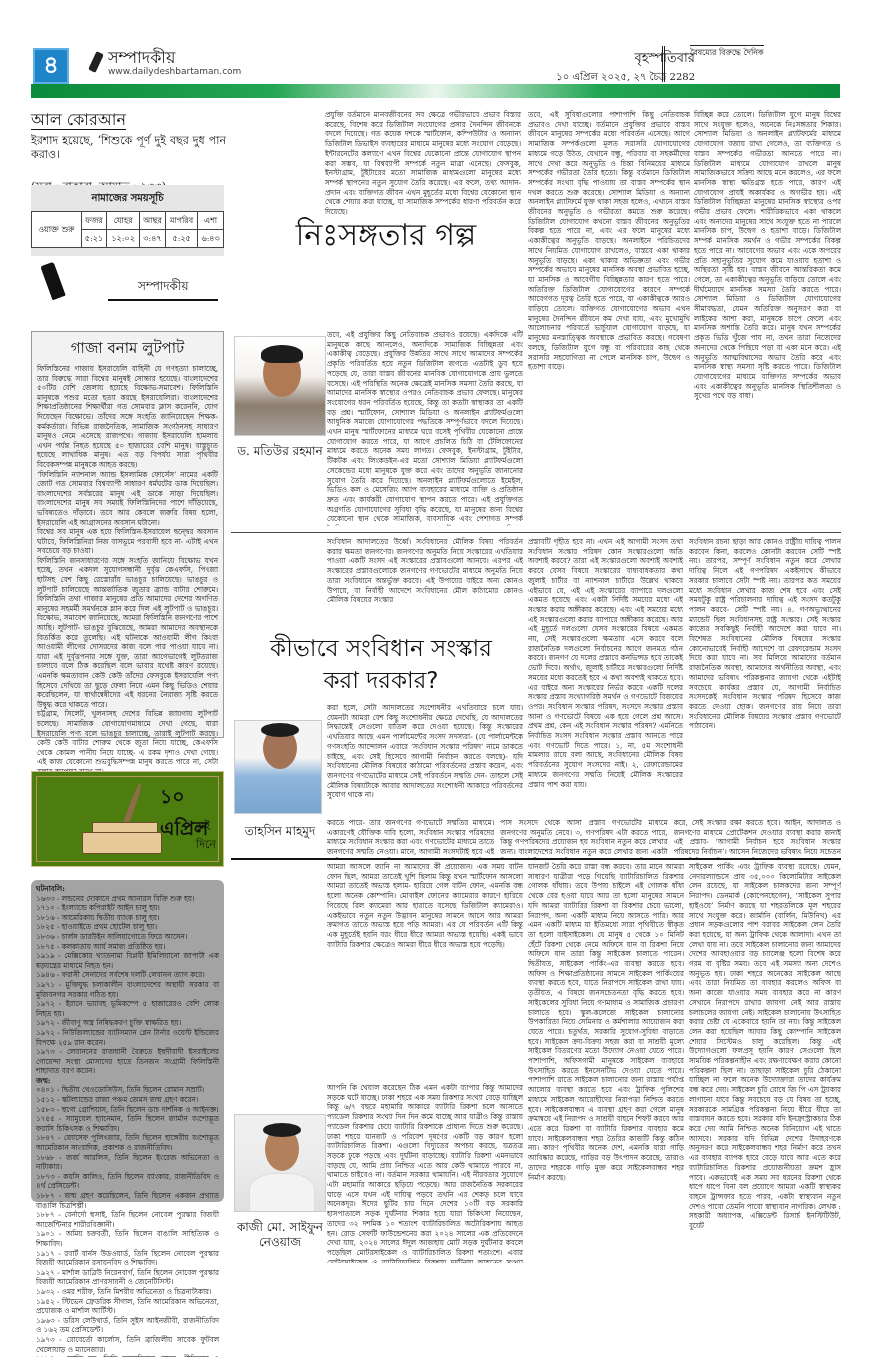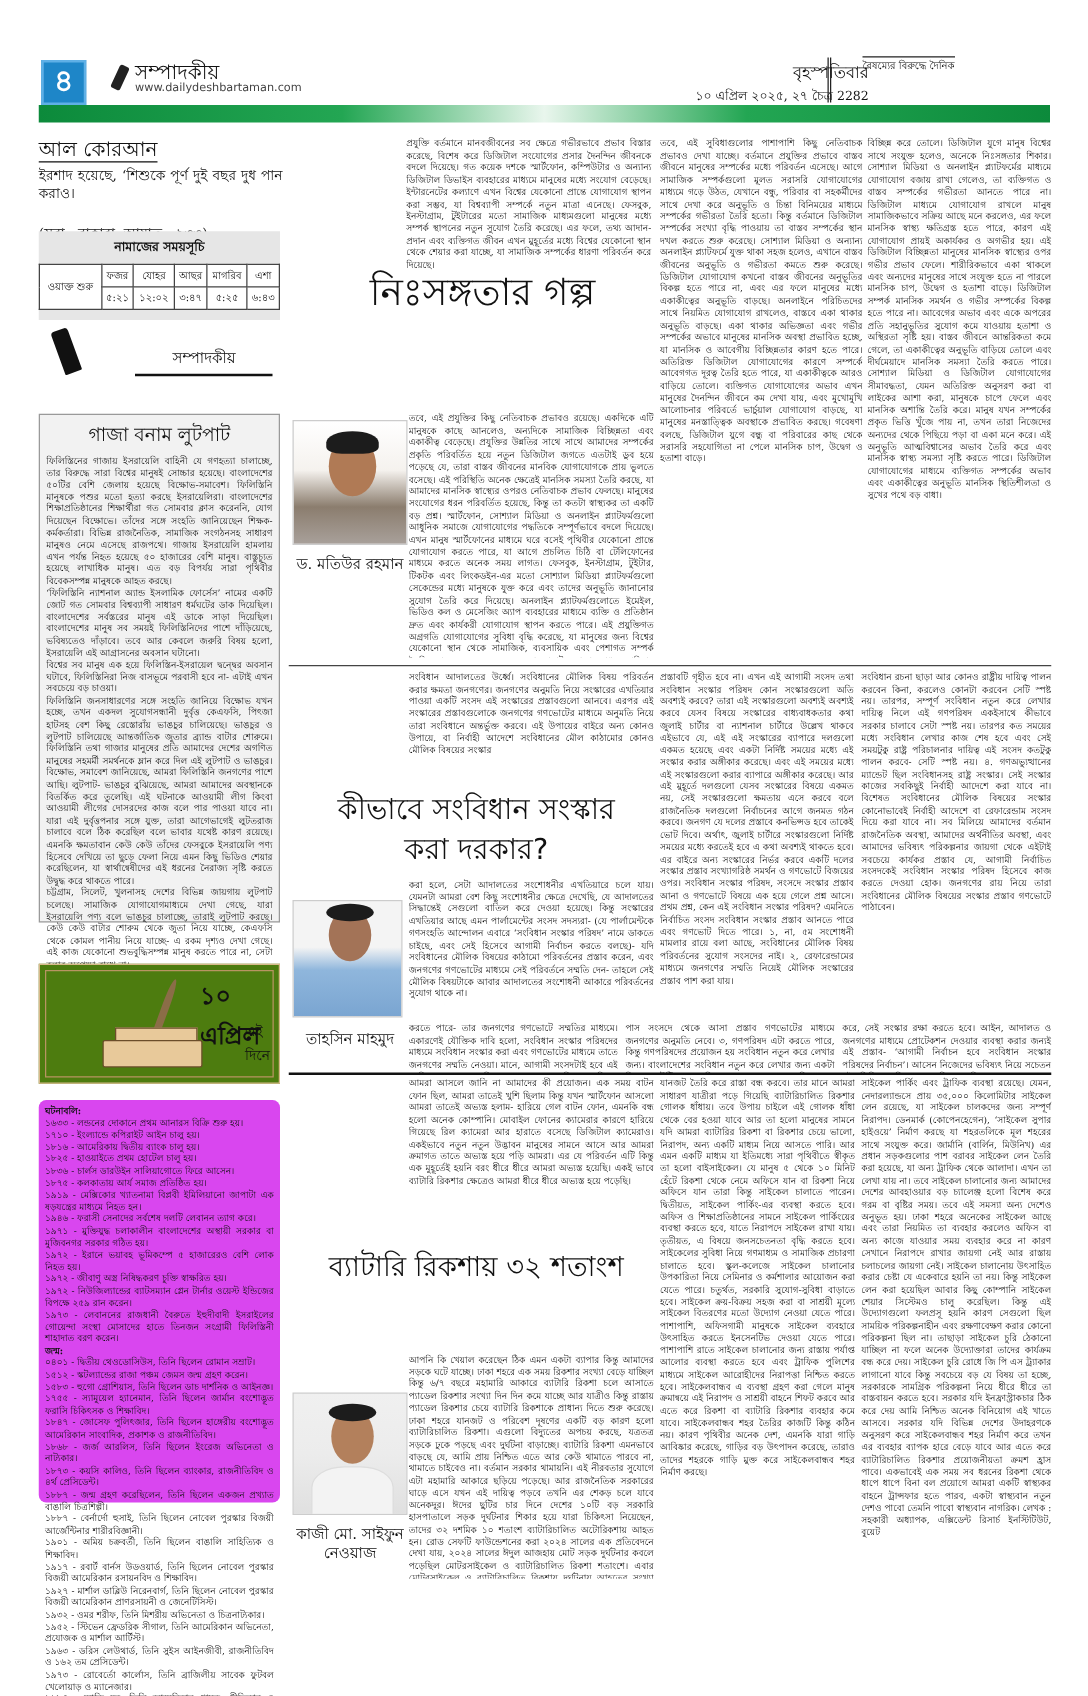--- a/index.html
+++ b/index.html
@@ -44,21 +44,21 @@
   .small-text p { margin: 0; }
 
   .day-banner { left: 31px; top: 771px; width: 193px; height: 96px; background: #4d7c0f; border: 1px solid #d9b98b; }
   .day-banner::before { content: ""; position: absolute; inset: 4px; border: 1px solid #b89462; }
   .book { position: absolute; left: 50px; top: 60px; width: 80px; height: 22px; background: #e8c99a; border: 1.5px solid #6b4d2a; border-radius: 2px; }
   .book2 { position: absolute; left: 60px; top: 50px; width: 66px; height: 12px; background: #e8c99a; border: 1.5px solid #6b4d2a; }
   .quill { position: absolute; left: 98px; top: 10px; width: 6px; height: 44px; background: #8b6d47; border-radius: 50% 50% 2px 2px; transform: rotate(20deg); }
   .day-date { position: absolute; left: 128px; top: 10px; font: bold 19px "DejaVu Sans", sans-serif; }
   .day-sub { position: absolute; left: 164px; top: 45px; font-size: 11px; }
 
-  .events { left: 31px; top: 880px; width: 193px; height: 322px; background: #d946ef; border-radius: 6px; padding: 4px 5px; }
+  .events { left: 31px; top: 880px; width: 193px; height: 322px; background: #a3a3a3; border-radius: 6px; padding: 4px 5px; }
 
   
   .art-text { font-size: 7.2px; line-height: 9.7px; text-align: justify; }
   .a1-top { left: 325px; top: 110px; width: 196px; }
   .headline { font-family: "DejaVu Sans", sans-serif; text-align: center; font-weight: normal; color: #111; }
   .a1-head { left: 236px; top: 215px; width: 300px; font-size: 30px; line-height: 40px; }
   .a1-bot { left: 327px; top: 330px; width: 196px; height: 196px; overflow: hidden; }
   .a1-col2 { left: 528px; top: 110px; width: 162px; height: 420px; overflow: hidden; }
   .a1-col3 { left: 694px; top: 110px; width: 147px; height: 420px; overflow: hidden; }
   .photo { background: #ddd; border: 1px solid #ccc; overflow: hidden; }
@@ -239,21 +239,20 @@
   <div>পাস সংসদে থেকে আসা প্রস্তাব গণভোটের মাধ্যমে জনগণের অনুমতি নেবে। ৩, গণপরিষদ এটা করতে পারে, কিন্তু গণপরিষদের প্রয়োজন হয় সংবিধান নতুন করে লেখার জন্য। বাংলাদেশের সংবিধান নতুন করে লেখার জন্য একটা রিপ্রেজেন্টেটিভ গণপরিষদের যে আকার-আকৃতি-অবয়ব হতে হবে- সেটা এখনকার সময়ের জন্য আয়োজন করা প্রায় অসম্ভব এবং সময়সাপেক্ষ।</div>
   <div>করে, সেই সংস্কার রক্ষা করতে হবে। আইন, আদালত ও জনগণের মাধ্যমে প্রোটেকশন দেওয়ার ব্যবস্থা করার জন্যই এই প্রস্তাব- ‘আগামী নির্বাচন হবে সংবিধান সংস্কার পরিষদের নির্বাচন’। আসেন নিজেদের ভবিষ্যৎ নিয়ে সচেতন হই। সিরিয়াস বিষয়গুলো নিয়ে ভাবি এবং আলাপগুলো ছড়িয়ে দেই। লেখক: সাবেক সাধারণ সম্পাদক, বাংলাদেশ ছাত্র ফেডারেশন, ঢাকা বিশ্ববিদ্যালয়</div>
 </div>
 
 <div class="abs hr-thick" style="top:858px"></div>
 
 <div class="abs a3-col1-top art-text">আমরা আসলে জানি না আমাদের কী প্রয়োজন। এক সময় বাটন ফোন ছিল, আমরা তাতেই খুশি ছিলাম কিন্তু যখন স্মার্টফোন আসলো আমরা তাতেই অভ্যস্ত হলাম- হারিয়ে গেল বাটন ফোন, এমনকি বন্ধ হলো অনেক কোম্পানি। মোবাইল ফোনের ক্যামেরার কারণে হারিয়ে গিয়েছে রিল ক্যামেরা আর হারাতে বসেছে ডিজিটাল ক্যামেরাও। একইভাবে নতুন নতুন উদ্ভাবন মানুষের সামনে আসে আর আমরা ক্রমাগত তাতে অভ্যস্ত হয়ে পড়ি আমরা। এর যে পরিবর্তন এটি কিন্তু এক মুহূর্তেই হয়নি বরং ধীরে ধীরে আমরা অভ্যস্ত হয়েছি। একই ভাবে ব্যাটারি রিকশার ক্ষেত্রেও আমরা ধীরে ধীরে অভ্যস্ত হয়ে পড়েছি।</div>
 <div class="abs a3-col2 art-text">যানজট তৈরি করে রাস্তা বন্ধ করবে। তার মানে আমরা সাধারণ যাত্রীরা পড়ে গিয়েছি ব্যাটারিচালিত রিকশার গোলক ধাঁধায়। তবে উপায় চাইলে এই গোলক ধাঁধা থেকে বের হওয়া যাবে আর তা হলো মানুষের সামনে যদি আমরা ব্যাটারির রিকশা বা রিকশার চেয়ে ভালো, নিরাপদ, অন্য একটি মাধ্যম নিয়ে আসতে পারি। আর এমন একটি মাধ্যম যা ইতিমধ্যে সারা পৃথিবীতে স্বীকৃত তা হলো বাইসাইকেল। যে মানুষ ৫ থেকে ১০ মিনিট হেঁটে রিকশা থেকে নেমে অফিসে যান বা রিকশা নিয়ে অফিসে যান তারা কিন্তু সাইকেল চালাতে পারেন। দ্বিতীয়ত, সাইকেল পার্কিং-এর ব্যবস্থা করতে হবে। অফিস ও শিক্ষাপ্রতিষ্ঠানের সামনে সাইকেল পার্কিংয়ের ব্যবস্থা করতে হবে, যাতে নিরাপদে সাইকেল রাখা যায়। তৃতীয়ত, এ বিষয়ে জনসচেতনতা বৃদ্ধি করতে হবে। সাইকেলের সুবিধা নিয়ে গণমাধ্যম ও সামাজিক প্রচারণা চালাতে হবে। স্কুল-কলেজে সাইকেল চালানোর উপকারিতা নিয়ে সেমিনার ও কর্মশালার আয়োজন করা যেতে পারে। চতুর্থত, সরকারি সুযোগ-সুবিধা বাড়াতে হবে। সাইকেল ক্রয়-বিক্রয় সহজ করা বা সাশ্রয়ী মূল্যে সাইকেল বিতরণের মতো উদ্যোগ নেওয়া যেতে পারে। পাশাপাশি, অফিসগামী মানুষকে সাইকেল ব্যবহারে উৎসাহিত করতে ইনসেনটিভ দেওয়া যেতে পারে। পাশাপাশি রাতে সাইকেল চালানোর জন্য রাস্তায় পর্যাপ্ত আলোর ব্যবস্থা করতে হবে এবং ট্রাফিক পুলিশের মাধ্যমে সাইকেল আরোহীদের নিরাপত্তা নিশ্চিত করতে হবে। সাইকেলবান্ধব এ ব্যবস্থা গ্রহণ করা গেলে মানুষ ক্রমান্বয়ে এই নিরাপদ ও সাশ্রয়ী বাহনে শিফট করবে আর এতে করে রিকশা বা ব্যাটারি রিকশার ব্যবহার কমে যাবে। সাইকেলবান্ধব শহর তৈরির কাজটি কিন্তু কঠিন নয়। কারণ পৃথিবীর অনেক দেশ, এমনকি যারা গাড়ি আবিষ্কার করেছে, গাড়ির বড় উৎপাদন করেছে, তারাও তাদের শহরকে গাড়ি মুক্ত করে সাইকেলবান্ধব শহর নির্মাণ করছে।</div>
 <div class="abs a3-col3 art-text">সাইকেল পার্কিং এবং ট্রাফিক ব্যবস্থা রয়েছে। যেমন, নেদারল্যান্ডসে প্রায় ৩৫,০০০ কিলোমিটার সাইকেল লেন রয়েছে, যা সাইকেল চালকদের জন্য সম্পূর্ণ নিরাপদ। ডেনমার্ক (কোপেনহেগেন), ‘সাইকেল সুপার হাইওয়ে’ নির্মাণ করছে যা শহরতলিকে মূল শহরের সাথে সংযুক্ত করে। জার্মানি (বার্লিন, মিউনিখ) এর প্রধান সড়কগুলোর পাশ বরাবর সাইকেল লেন তৈরি করা হয়েছে, যা অন্য ট্রাফিক থেকে আলাদা। এখন তা লেখা যায় না। তবে সাইকেল চালানোর জন্য আমাদের দেশের আবহাওয়ার বড় চ্যালেঞ্জ হলো বিশেষ করে গরম বা বৃষ্টির সময়। তবে এই সমস্যা অন্য দেশেও অনুভূত হয়। ঢাকা শহরে অনেকের সাইকেল আছে এবং তারা নিয়মিত তা ব্যবহার করলেও অফিস বা অন্য কাজে যাওয়ার সময় ব্যবহার করে না কারণ সেখানে নিরাপদে রাখার জায়গা নেই আর রাস্তায় চলাচলের জায়গা নেই। সাইকেল চালানোয় উৎসাহিত করার চেষ্টা যে একেবারে হয়নি তা নয়। কিন্তু সাইকেল লেন করা হয়েছিল আবার কিছু কোম্পানি সাইকেল শেয়ার সিস্টেমও চালু করেছিল। কিন্তু এই উদ্যোগগুলো ফলপ্রসূ হয়নি কারণ সেগুলো ছিল সাময়িক পরিকল্পনাহীন এবং রক্ষণাবেক্ষণ করার কোনো পরিকল্পনা ছিল না। তাছাড়া সাইকেল চুরি ঠেকানো যাচ্ছিল না ফলে অনেক উদ্যোক্তারা তাদের কার্যক্রম বন্ধ করে দেয়। সাইকেল চুরি রোধে জি পি এস ট্র্যাকার লাগানো যাবে কিন্তু সবচেয়ে বড় যে বিষয় তা হচ্ছে, সরকারকে সামগ্রিক পরিকল্পনা নিয়ে ধীরে ধীরে তা বাস্তবায়ন করতে হবে। সরকার যদি ইনফ্রাস্ট্রাকচার ঠিক করে দেয় আমি নিশ্চিত অনেক বিনিয়োগ এই খাতে আসবে। সরকার যদি বিভিন্ন দেশের উদাহরণকে অনুসরণ করে সাইকেলবান্ধব শহর নির্মাণ করে তখন এর ব্যবহার ব্যাপক হারে বেড়ে যাবে আর এতে করে ব্যাটারিচালিত রিকশার প্রয়োজনীয়তা ক্রমশ হ্রাস পাবে। একভাবেই এক সময় সব ধরনের রিকশা থেকে ধাপে ধাপে বিনা বল প্রয়োগে আমরা একটি স্বাস্থ্যকর বাহনে ট্রান্সফার হতে পারব, একটা স্বাস্থ্যবান নতুন দেশও পাবো তেমনি পাবো স্বাস্থ্যবান নাগরিক। লেখক : সহকারী অধ্যাপক, এক্সিডেন্ট রিসার্চ ইনস্টিটিউট, বুয়েট</div>
 <div class="abs a3-head headline">
-  <div>ব্যাটারি রিকশায় ৩২ শতাংশ</div>
 </div>
 <div class="abs a3-text art-text">আপনি কি খেয়াল করেছেন ঠিক এমন একটা ব্যাপার কিন্তু আমাদের সড়কে ঘটে যাচ্ছে। ঢাকা শহরে এক সময় রিকশার সংখ্যা বেড়ে যাচ্ছিল কিন্তু ৬/৭ বছরে মহামারি আকারে ব্যাটারি রিকশা চলে আসাতে প্যাডেল রিকশার সংখ্যা দিন দিন কমে যাচ্ছে আর যাত্রীও কিন্তু রাস্তায় প্যাডেল রিকশার চেয়ে ব্যাটারি রিকশাকে প্রাধান্য দিতে শুরু করেছে। ঢাকা শহরে যানজট ও পরিবেশ দূষণের একটি বড় কারণ হলো ব্যাটারিচালিত রিকশা। এগুলো বিদ্যুতের অপচয় করছে, যত্রতত্র সড়কে ঢুকে পড়ছে এবং দুর্ঘটনা বাড়াচ্ছে। ব্যাটারি রিকশা এমনভাবে বাড়ছে যে, আমি প্রায় নিশ্চিত এতে আর কেউ থামাতে পারবে না, থামাতে চাইবেও না। বর্তমান সরকার থামায়নি। এই নীরবতার সুযোগে এটা মহামারি আকারে ছড়িয়ে পড়েছে। আর রাজনৈতিক সরকারের ঘাড়ে এসে যখন এই দায়িত্ব পড়বে তখনি এর শেকড় চলে যাবে অনেকদূর। ঈদের ছুটির চার দিনে দেশের ১০টি বড় সরকারি হাসপাতালে সড়ক দুর্ঘটনার শিকার হয়ে যারা চিকিৎসা নিয়েছেন, তাদের ৩২ দশমিক ১০ শতাংশ ব্যাটারিচালিত অটোরিকশায় আহত হন। রোড সেফটি ফাউন্ডেশনের করা ২০২৪ সালের এক প্রতিবেদনে দেখা যায়, ২০২৪ সালের ঈদুল আজহায় মোট সড়ক দুর্ঘটনার কবলে পড়েছিল মোটরসাইকেল ও ব্যাটারিচালিত রিকশা শতাংশে। এবার মোটরসাইকেল ও ব্যাটারিচালিত রিকশায় দুর্ঘটনায় আহতের সংখ্যা প্রায় সমান। এই রিকশাকেন্দ্রিক অনেক ধরনের ব্যবসা গড়ে উঠেছে যার সাথে প্রভাবশালী অনেক মহল জড়িত হয়ে যাচ্ছে। এখন সমস্যা হচ্ছে যদি জোর করে বন্ধ করা হয় তাহলে তারা আন্দোলন করে রাস্তা বন্ধ করবে।</div>
 <div class="abs a3-photo photo">
   <span class="head-shape" style="left:30px;top:12px;width:34px;height:44px;background:#b3805c;"></span>
   <span class="head-shape" style="left:28px;top:8px;width:38px;height:14px;background:#1c1c1c;"></span>
   <span class="head-shape" style="left:14px;top:58px;width:66px;height:42px;background:#f3f3f3;border-radius:40% 40% 0 0;border:1px solid #ddd;"></span>
 </div>
 <div class="abs a3-byline byline">
   <div>কাজী মো. সাইফুন</div>
   <div>নেওয়াজ</div>

